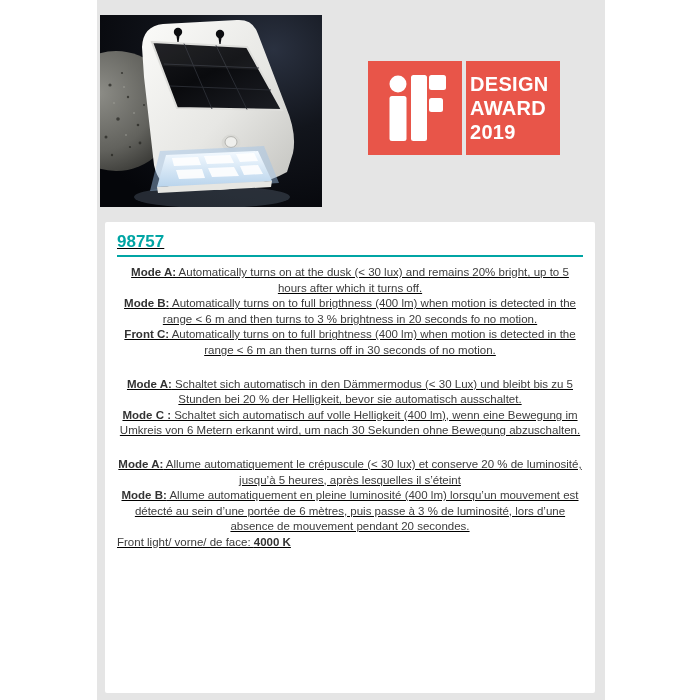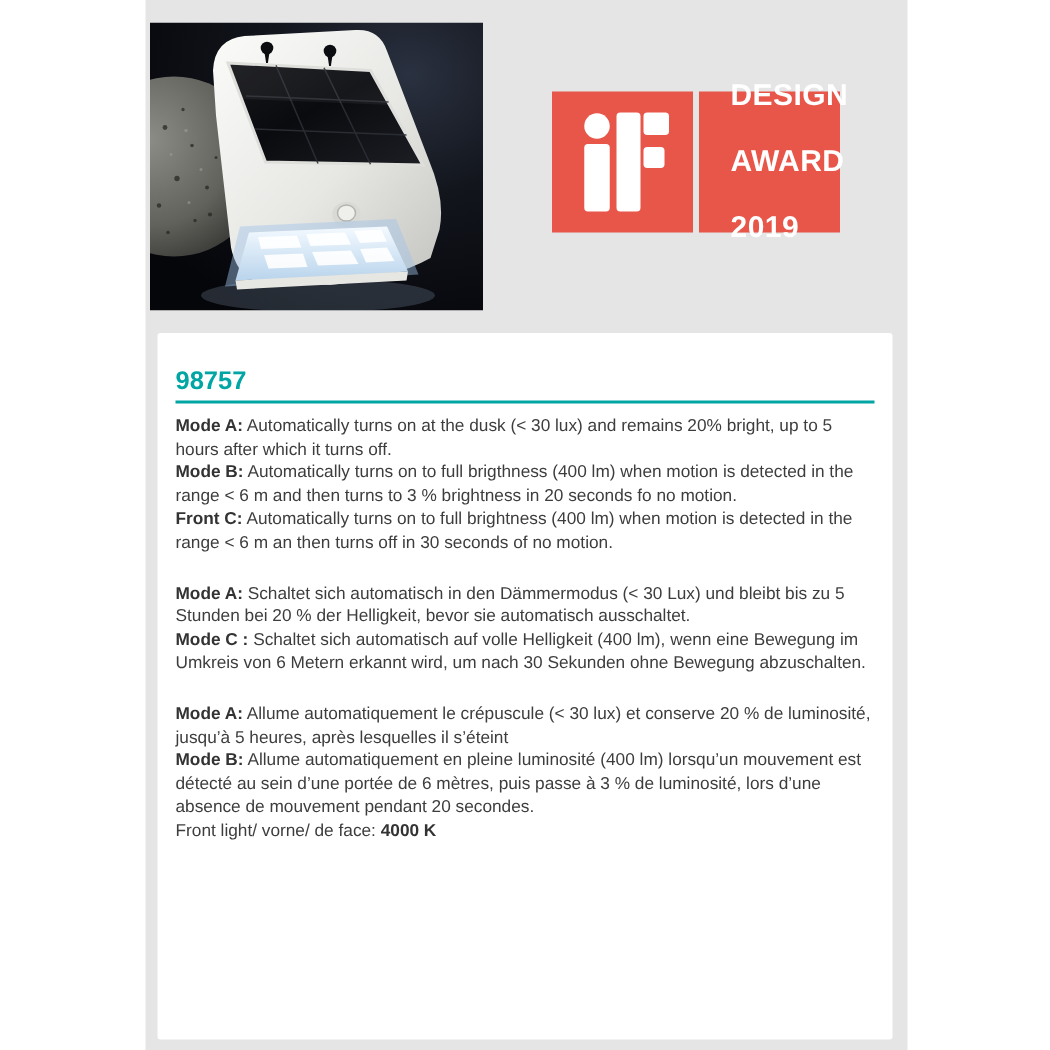--- a/index.html
+++ b/index.html
@@ -10,31 +10,31 @@
   .panel { position: absolute; left: 97px; top: 0; width: 508px; height: 700px; background: #e5e5e5; }
 
   .photo { position: absolute; left: 100px; top: 15px; width: 222px; height: 192px; }
   .photo svg { display: block; width: 222px; height: 192px; }
 
   .badge { position: absolute; left: 368px; top: 61px; display: flex; gap: 4px; }
   .badge-square { width: 94px; height: 94px; background: #e85549; }
   .badge-logo { display: flex; align-items: center; justify-content: center; }
   .badge-text { color: #ffffff; font-weight: bold; font-size: 20px; line-height: 24px;
                 letter-spacing: 0.3px; display: flex; flex-direction: column; justify-content: center;
-                padding-left: 21px; gap: 20px; }
+                padding-left: 4px; }
 
   .card { position: absolute; left: 105px; top: 222px; width: 490px; height: 471px;
-          background: #ffffff; border-radius: 2px; padding: 12px 12px; }
+          background: #ffffff; border-radius: 2px; padding: 0 12px; text-decoration: underline; }
 
   .product-number { margin-top: 10px; font-size: 17px; line-height: 20px; font-weight: bold; color: #00a5a4; }
   .rule { height: 2px; background: #00a5a4; margin-top: 3px; }
 
   .lang-block { margin-top: 18px; font-size: 11.5px; line-height: 15.6px; color: #3d3d3d; }
   .lang-block.first { margin-top: 8px; }
-  .lang-block p { margin: 0; }
+  .lang-block p { margin: 0; text-align: center; }
   .lang-block b, .spec-line b { font-weight: bold; color: #333333; }
 
   .specs { font-size: 11.5px; line-height: 15.6px; color: #3d3d3d; }
 </style>
 </head>
 <body>
 
 <div class="page">
   <div class="panel"></div>
 

